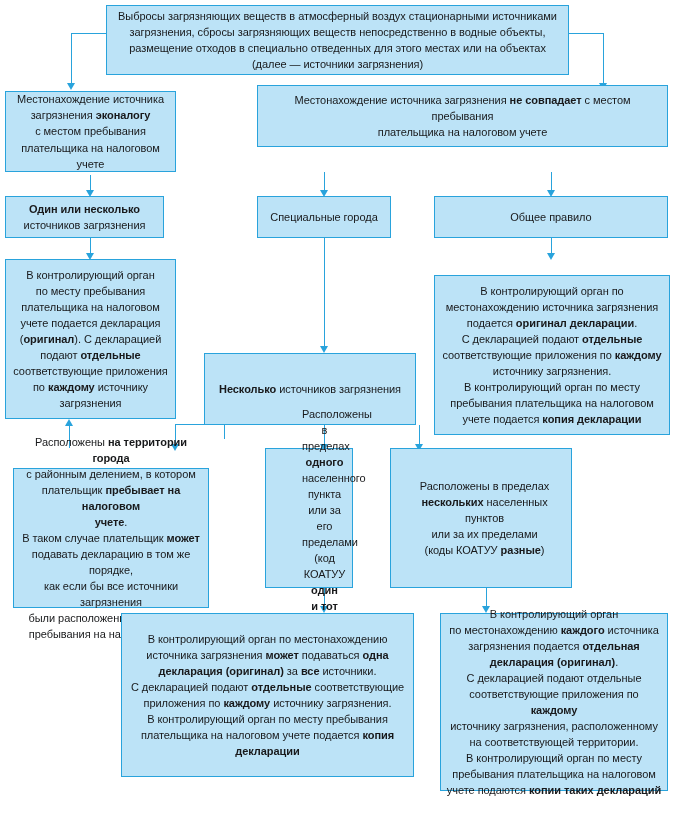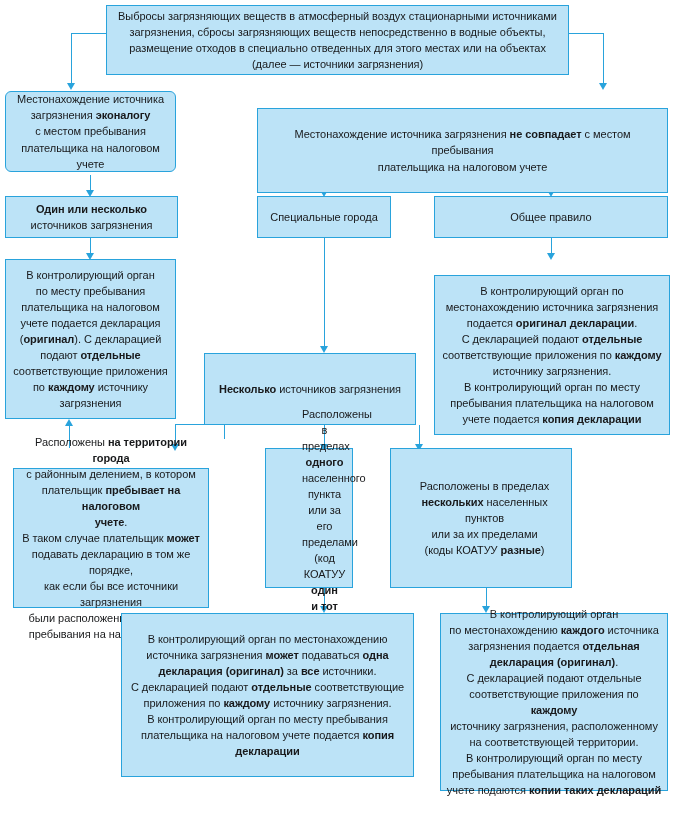--- a/index.html
+++ b/index.html
@@ -115,29 +115,29 @@
   <div class="conn vline" style="left:324px; top:588px; height:22px;"></div>
   <div class="arrow-down" style="left:320.1px; top:606px;"></div>
 
   <div class="conn vline" style="left:486px; top:588px; height:22px;"></div>
   <div class="arrow-down" style="left:482.1px; top:606px;"></div>
 
   <div class="box" style="left:106px; top:5px; width:463px; height:70px;">
     <span class="txt">Выбросы загрязняющих веществ в атмосферный воздух стационарными источниками<br>загрязнения, сбросы загрязняющих веществ непосредственно в водные объекты,<br>размещение отходов в специально отведенных для этого местах или на объектах<br>(далее — источники загрязнения)</span>
   </div>
 
-  <div class="box" style="left:5px; top:91px; width:171px; height:81px;border-radius:6px;">
+  <div class="box" style="left:5px; top:91px; width:171px; height:81px;">
     <span class="txt">Местонахождение источника<br>загрязнения <b>эконалогу</b><br>с местом пребывания<br>плательщика на налоговом<br>учете</span>
   </div>
 
-  <div class="box" style="left:257px; top:108px; width:411px; height:85px;">
+  <div class="box" style="left:257px; top:85px; width:411px; height:62px;">
     <span class="txt">Местонахождение источника загрязнения <b>не совпадает</b> с местом пребывания<br>плательщика на налоговом учете</span>
   </div>
 
-  <div class="box" style="left:5px; top:196px; width:173px; height:42px;">
+  <div class="box" style="left:5px; top:196px; width:159px; height:42px;">
     <span class="txt"><b>Один или несколько</b><br>источников загрязнения</span>
   </div>
 
   <div class="box" style="left:257px; top:196px; width:134px; height:42px;">
     <span class="txt">Специальные города</span>
   </div>
 
   <div class="box" style="left:434px; top:196px; width:234px; height:42px;">
     <span class="txt">Общее правило</span>
   </div>

